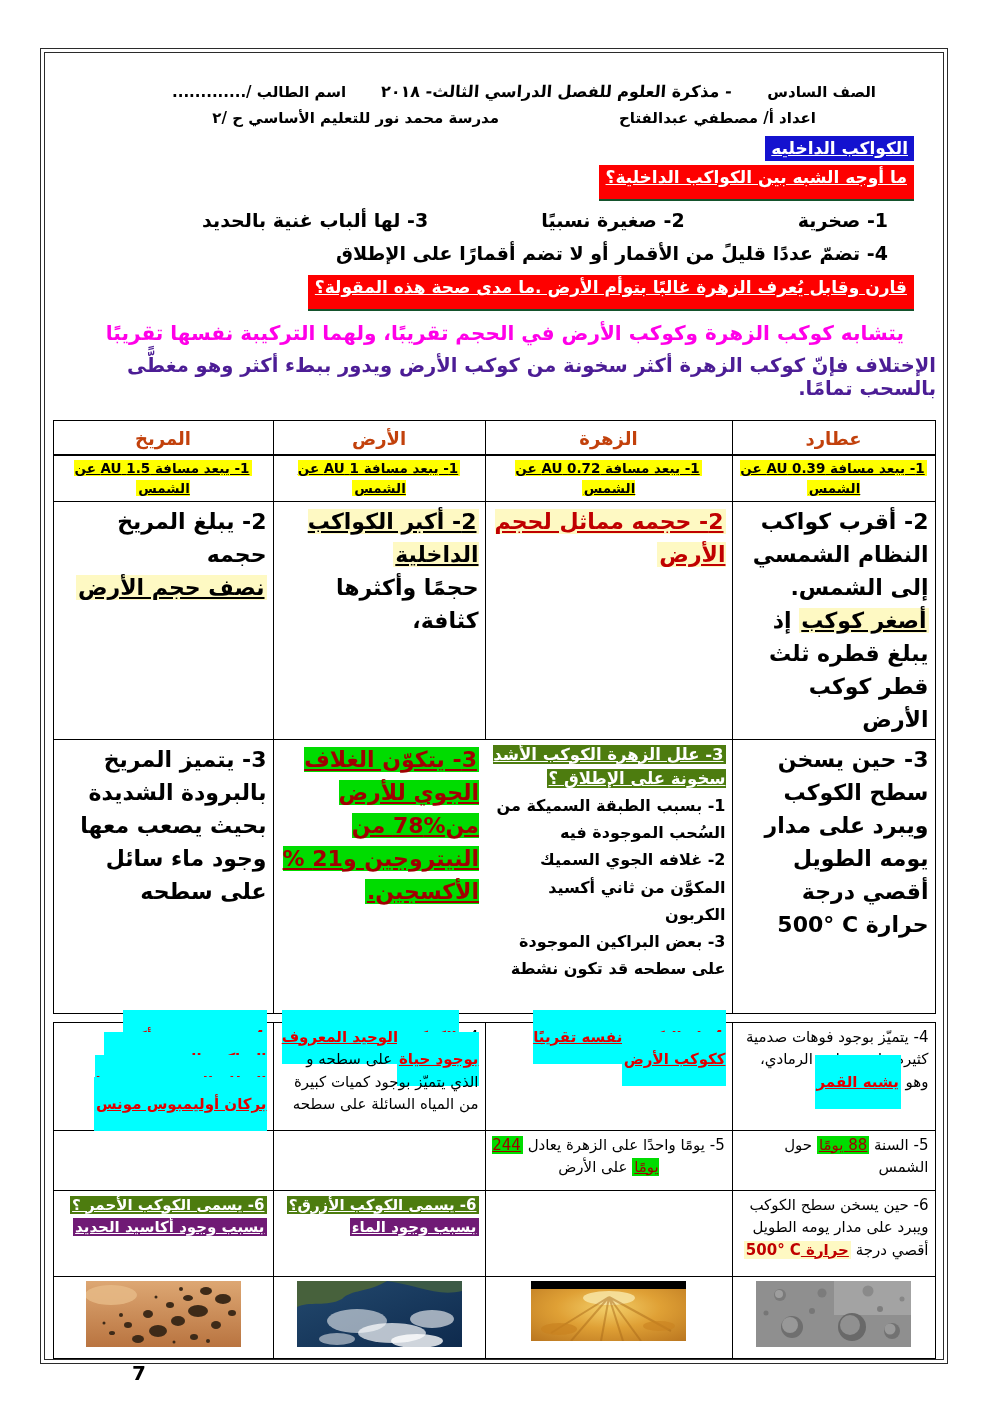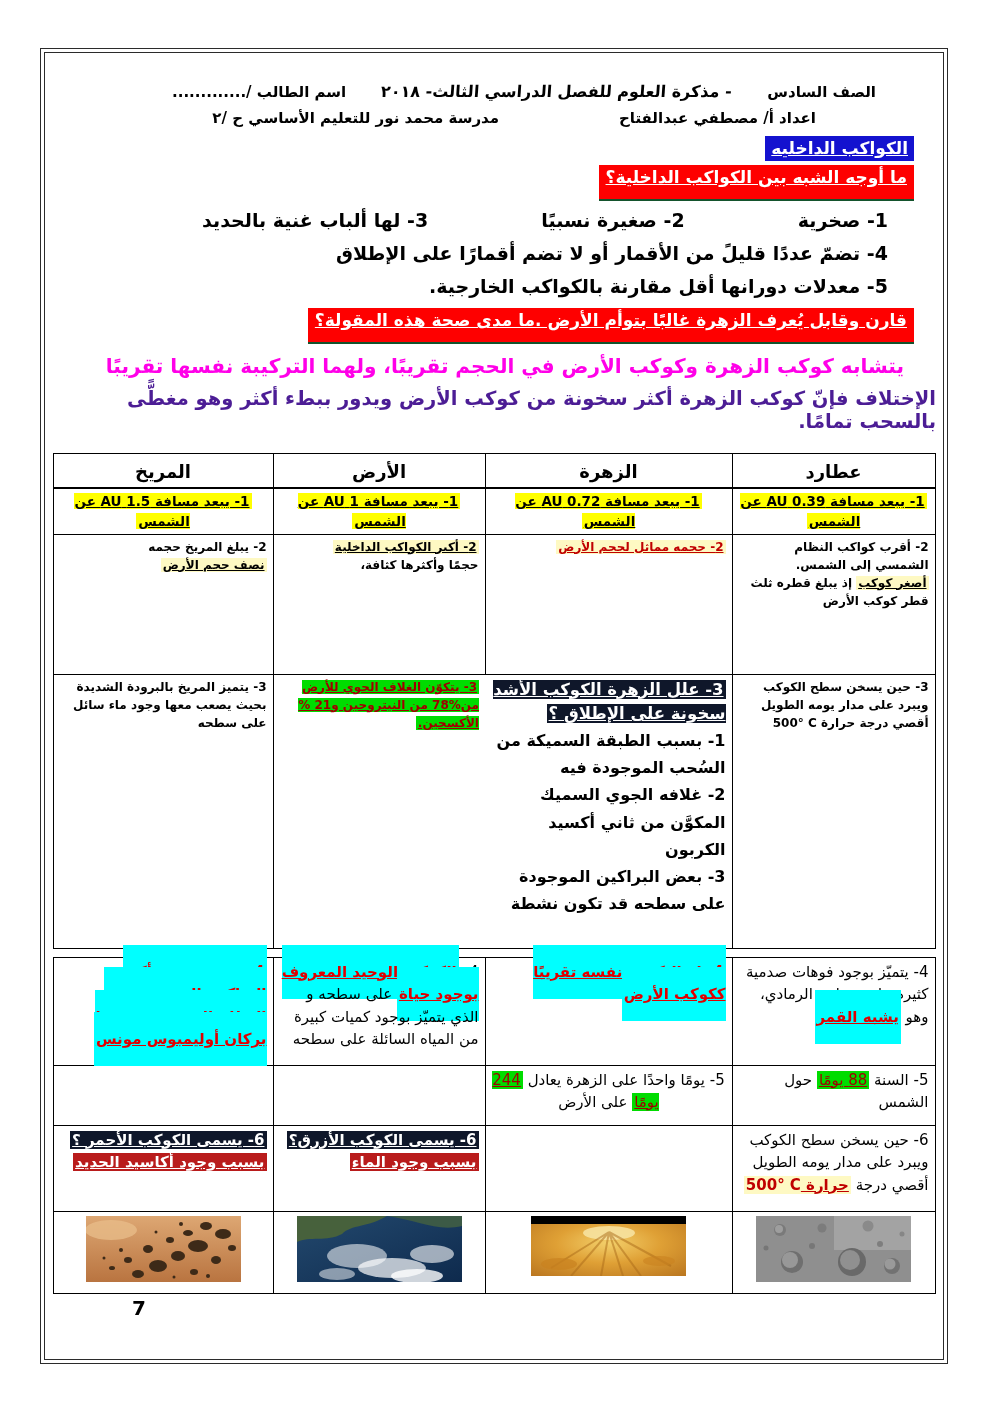--- a/index.html
+++ b/index.html
@@ -49,42 +49,42 @@
 
   
   table { border-collapse:collapse; table-layout:fixed; width:882px; margin:0 auto;
     font-size:16.5px; font-weight:bold; }
   table.t1 { margin-top:20px; }
   table.t2 { margin-top:8px; font-weight:normal; font-size:15px; }
   td { border:1px solid #000; vertical-align:top; padding:3px 6px; text-align:right;
     line-height:1.5; }
   col.c-mercury { width:203px; } col.c-venus { width:247px; }
   col.c-earth { width:212px; } col.c-mars { width:220px; }
-  tr.hrow td { border-bottom:2px solid #000; color:#000000; font-size:18px;
+  tr.hrow td { border-bottom:2px solid #000; color:#c2410c; font-size:18px;
     text-align:center; padding:4px 6px 2px 6px; }
   tr.hrow td { font-weight:bold; }
   tr.r1 td { padding:2px 4px; font-size:13.5px; text-align:center; }
   tr.r2 td { height:140px; }
   tr.r3 td { height:274px; }
   td.no-right-border { border-right:hidden; }
   tr.r4 td { height:108px; }
   tr.r5 td { height:60px; }
   tr.r6 td { height:86px; }
   tr.r7 td { height:82px; text-align:center; padding:4px 2px; }
 
   .hl-yellow { background:#ffff00; text-decoration:underline; padding:0 2px; }
   .hl-magenta { background:#fef9c3; text-decoration:underline; padding:0 2px; }
   .hl-magenta.red-txt { color:#c00000; }
   .hl-green { background:#00dc00; color:#a00000; text-decoration:underline; padding:0 2px; }
   .hl-cyan { background:#00ffff; color:#e00000; text-decoration:underline; padding:18px 2px; font-weight:bold; }
-  .hl-redbg { background:#0f172a; color:#fff; text-decoration:underline; padding:0 2px; font-weight:bold; }
-  .hl-bluebg { background:#b91c1c; color:#fff; text-decoration:underline; padding:0 2px; font-weight:bold; }
+  .hl-redbg { background:#4d7c0f; color:#fff; text-decoration:underline; padding:0 2px; font-weight:bold; }
+  .hl-bluebg { background:#701a75; color:#fff; text-decoration:underline; padding:0 2px; font-weight:bold; }
   .ltr { direction:ltr; unicode-bidi:isolate; display:inline-block; }
   .venus-ans { font-weight:bold; font-size:16px; line-height:1.7; }
-  .big-cell-txt { font-size:12px; }
+  .big-cell-txt { font-size:22px; }
   .photo { display:inline-block; }
 
   .page-num { font-weight:bold; font-size:20px; text-align:left; padding-left:80px; margin-top:2px; }
 </style>
 </head>
 <body>
 
 <div class="frame">
 <div class="content">
 
@@ -105,21 +105,20 @@
     <div class="red-banner">ما أوجه الشبه بين الكواكب الداخلية؟</div>
   </div>
 
   <div class="sim-list">
     <div class="sim-row1">
       <span>1- صخرية</span>
       <span>2- صغيرة نسبيًا</span>
       <span>3- لها ألباب غنية بالحديد</span>
     </div>
     <div class="sim-row">4- تضمّ عددًا قليلً من الأقمار أو لا تضم أقمارًا على الإطلاق</div>
-    <div class="sim-row">5- معدلات دورانها أقل مقارنة بالكواكب الخارجية.</div>
   </div>
 
   <div class="banner-wrap" style="margin-top:7px;">
     <div class="red-banner">قارن وقابل يُعرف الزهرة غالبًا بتوأم الأرض .ما مدى صحة هذه المقولة؟</div>
   </div>
   <div class="ans-similar">يتشابه كوكب الزهرة وكوكب الأرض في الحجم تقريبًا، ولهما التركيبة نفسها تقريبًا</div>
   <div class="ans-diff">الإختلاف  فإنّ كوكب الزهرة أكثر سخونة من كوكب الأرض ويدور ببطء أكثر وهو مغطًّى بالسحب تمامًا.</div>
 
   <table class="t1">
     <colgroup>

